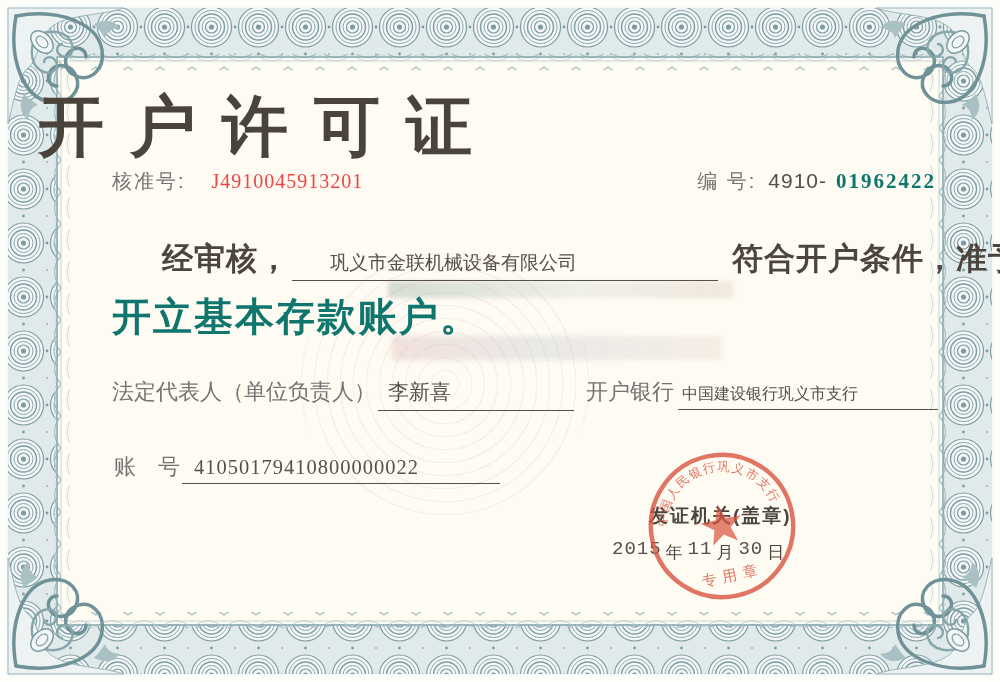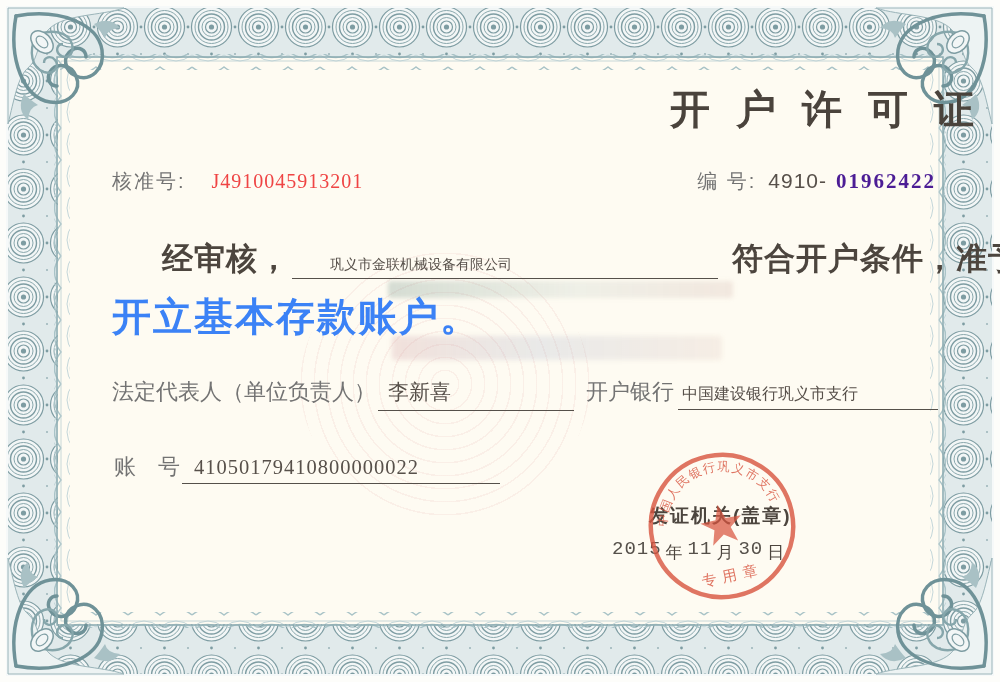--- a/index.html
+++ b/index.html
@@ -22,49 +22,49 @@
     background:linear-gradient(90deg, rgba(120,150,140,.30), rgba(160,185,175,.16) 55%, rgba(195,160,150,.20));
     filter:blur(2.2px);z-index:1;
   }
   .ghost-b{
     position:absolute;left:392px;top:336px;width:330px;height:24px;border-radius:3px;
     background:linear-gradient(90deg, rgba(205,150,155,.26), rgba(150,165,195,.20) 45%, rgba(205,170,160,.16));
     filter:blur(2.6px);z-index:1;
   }
   .content{position:absolute;inset:0;z-index:2;}
   .title{
-    position:absolute;left:0;right:0;top:82px;text-align:right;
+    position:absolute;left:0;right:0;top:82px;text-align:left;
     font-family:"Liberation Serif","DejaVu Serif",serif;font-weight:700;
-    font-size:40px;letter-spacing:26px;padding-left:30px;color:#4a433c;
+    font-size:66px;letter-spacing:26px;padding-left:38px;color:#4a433c;
   }
   .lbl{font-weight:400;color:#737373;}
   .val{font-family:"Liberation Serif","DejaVu Serif",serif;font-weight:400;color:#ef4444;margin-top:21px;}
   .row-ids{
     position:absolute;left:112px;right:64px;top:168px;
     display:flex;justify-content:space-between;align-items:baseline;
   }
   .row-ids .lbl{font-size:20px;letter-spacing:2px;}
   .approval-value{font-size:20px;margin-left:26px;letter-spacing:1px;}
   .serial-prefix{font-size:21px;color:#57504a;margin-left:12px;letter-spacing:1px;}
   .serial-number{
     font-family:"Liberation Serif","DejaVu Serif",serif;font-weight:700;
-    font-size:21px;color:#4c1d95;margin-left:9px;letter-spacing:2px;
+    font-size:21px;color:#0f766e;margin-left:9px;letter-spacing:2px;
   }
   .line1{
     position:absolute;left:162px;top:238px;display:flex;align-items:baseline;white-space:nowrap;
   }
   .big{font-size:31px;font-weight:700;letter-spacing:1px;color:#4c453e;}
   .u-box{
     display:inline-block;border-bottom:1.7px solid #55504a;
     font-family:"Liberation Serif","DejaVu Serif",serif;color:#57504a;
     padding-bottom:4px;white-space:nowrap;
   }
-  .company-box{width:388px;padding-left:38px;font-size:14px;margin-left:2px;}
+  .company-box{width:388px;padding-left:38px;font-size:19px;margin-left:2px;}
   .suffix{margin-left:14px;}
-  .line2{position:absolute;left:112px;top:290px;font-size:39px;font-weight:700;letter-spacing:2px;color:#3b82f6;}
+  .line2{position:absolute;left:112px;top:290px;font-size:39px;font-weight:700;letter-spacing:2px;color:#0f766e;}
   .row3{position:absolute;left:112px;top:377px;display:flex;align-items:baseline;white-space:nowrap;}
   .row3 .lbl{font-size:22px;}
   .name-box{width:186px;padding-left:10px;font-size:21px;margin-left:2px;}
   .bank-label{margin-left:12px;}
   .bank-box{width:256px;padding-left:4px;font-size:16px;margin-left:4px;}
   .row4{position:absolute;left:114px;top:452px;display:flex;align-items:baseline;}
   .row4 .lbl{font-size:22px;}
   .acct-box{width:306px;padding-left:12px;font-size:20.5px;letter-spacing:1px;margin-left:2px;}
   .issuer{position:absolute;left:612px;top:503px;z-index:3;}
   .issuer-label{font-size:19px;font-weight:700;letter-spacing:2px;color:#4c453e;margin-left:37px;}

